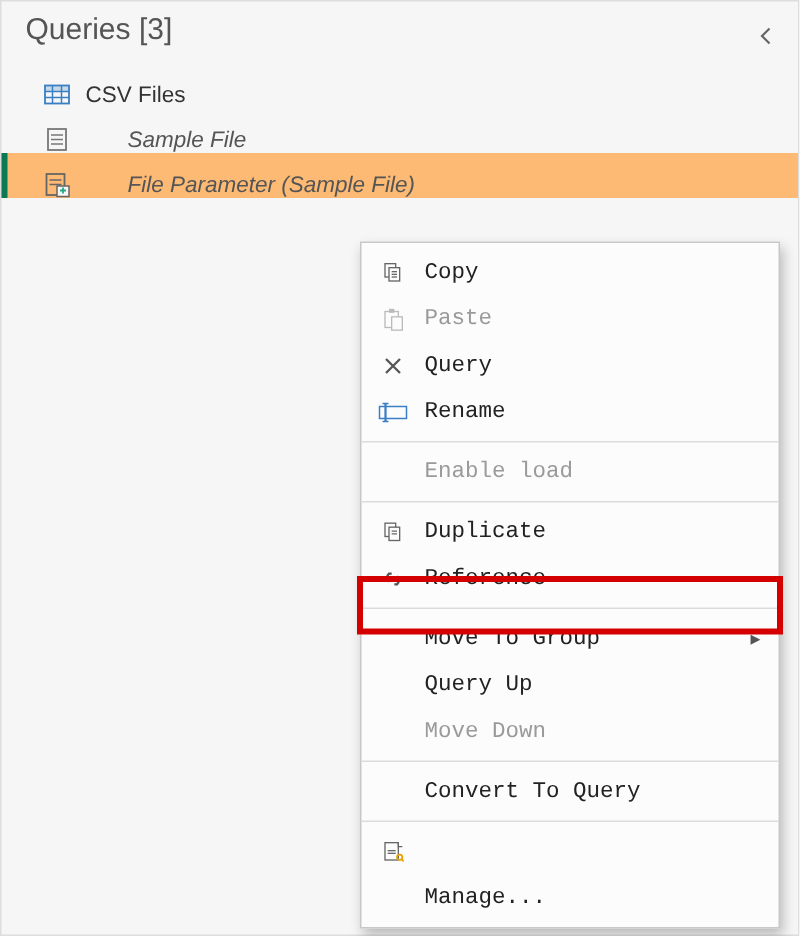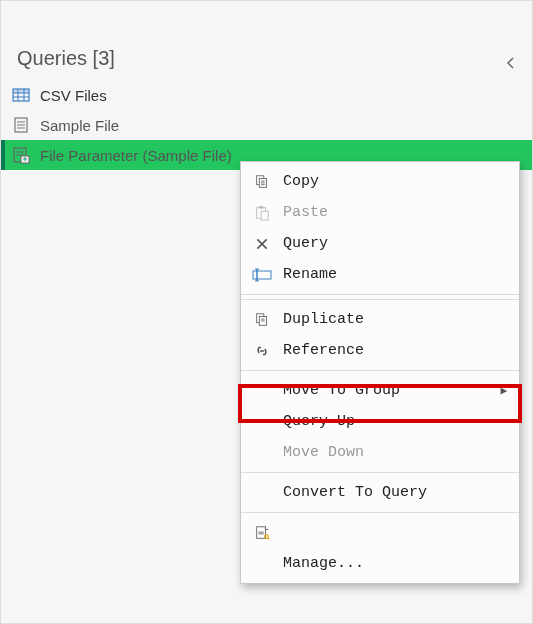--- a/index.html
+++ b/index.html
@@ -15,48 +15,47 @@
   .panel {
     width: 533px; height: 624px;
     background: #f6f6f6;
     position: relative;
     border: 1px solid #ddd;
   }
   .header {
     display: flex;
     align-items: center;
     justify-content: space-between;
-    padding: 24px 14px 10px 16px;
+    padding: 8px 14px 10px 16px;
     font-size: 20px;
     color: #555;
-    margin-top: 22px;
   }
   .chevron { width: 14px; height: 14px; }
   .list {}
   .item {
     display: flex;
-    align-items: center;
+    align-items: flex-end;
     height: 30px;
-    padding-left: 11px;
+    padding-left: 28px;
     gap: 10px;
     font-size: 15px;
   }
   .item.selected {
-    background: #22c55e;
+    background: #fdba74;
     position: relative;
   }
   .item.selected::before {
     content: "";
     position: absolute;
     left: 0; top: 0; bottom: 0;
     width: 4px;
     background: #0a7a55;
   }
   .item .icon { width: 18px; height: 18px; flex: 0 0 18px; display:flex; align-items:center; justify-content:center;}
-  .italic { color: #555; }
+  .italic { font-style: italic; color: #555; margin-left: 28px; }
 
   
   .context-menu {
     position: absolute;
     left: 239px; top: 160px;
     width: 280px;
     background: #fcfcfc;
     border: 1px solid #c8c8c8;
     box-shadow: 2px 4px 8px rgba(0,0,0,0.25);
     padding: 4px 0;
@@ -191,20 +190,24 @@
           <line x1="5" y1="1" x2="5" y2="13" stroke="#3a7fc4" stroke-width="1.5"></line>
           <line x1="3" y1="1" x2="7" y2="1" stroke="#3a7fc4"></line>
           <line x1="3" y1="13" x2="7" y2="13" stroke="#3a7fc4"></line>
         </svg>
       </span>
       <span class="label">Rename</span>
     </div>
 
     <div class="sep"></div>
 
+    <div class="menu-item disabled">
+      <span class="micon"></span>
+      <span class="label">Enable load</span>
+    </div>
 
 
     <div class="sep"></div>
 
     <div class="menu-item">
       <span class="micon">
         <svg viewBox="0 0 18 18" width="16" height="16">
           <rect x="3" y="2" width="8" height="10" fill="none" stroke="#666"></rect>
           <rect x="6" y="5" width="8" height="10" fill="#fcfcfc" stroke="#666"></rect>
           <line x1="8" y1="8" x2="12" y2="8" stroke="#666"></line>

